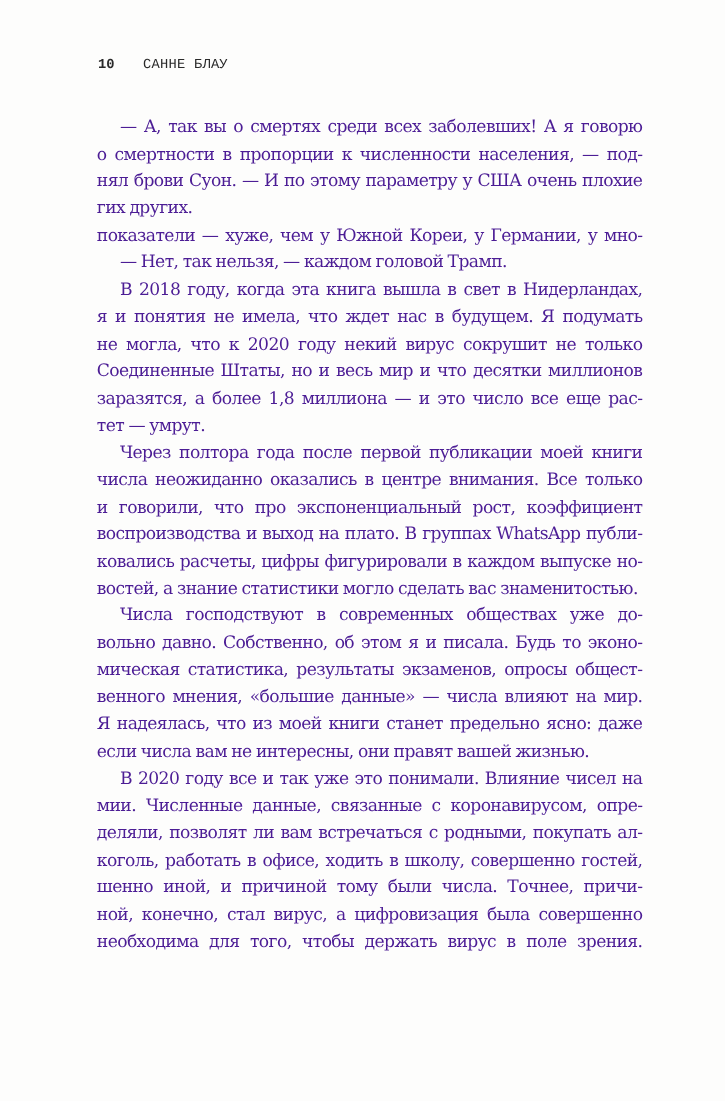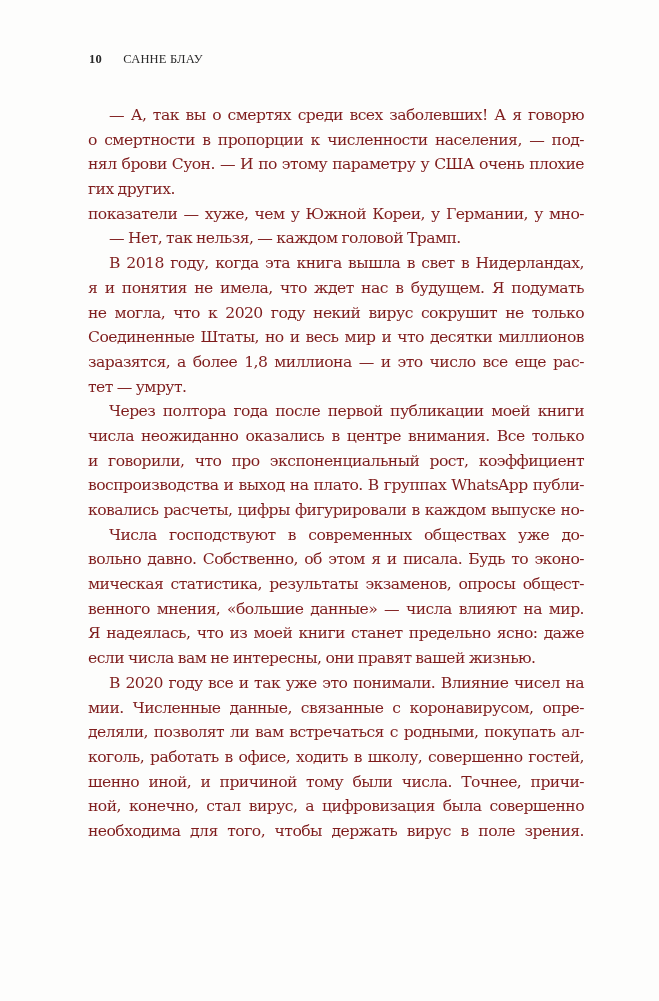--- a/index.html
+++ b/index.html
@@ -2,27 +2,27 @@
 <html><head>
 <meta charset="utf-8">
 <style>
   html, body { margin: 0; padding: 0; }
   body {
     width: 659px; height: 1001px; background: #fdfdfc; overflow: hidden;
     position: relative;
   }
   .header {
     position: absolute; left: 89px; top: 52px;
-    font-family: Liberation Serif, serif; font-size: 12.5px; color: #2a2a2a;
+    font-family: Liberation Mono, monospace; font-size: 12.5px; color: #2a2a2a;
     letter-spacing: 0.2px;
   }
   .header .pnum { font-weight: bold; margin-right: 18px; }
   .body-text {
     position: absolute; left: 88px; top: 103px; width: 496px;
-    font-family: "DejaVu Serif", serif; font-size: 15.6px; color: #7f1d1d;
+    font-family: "DejaVu Serif", serif; font-size: 15.6px; color: #4c1d95;
     line-height: 24.7px;
   }
   .line {
     display: block; white-space: nowrap; height: 24.7px;
     text-align: justify; text-align-last: justify;
     overflow: visible; letter-spacing: -0.55px; word-spacing: -0.5px;
   }
   .line.last { text-align-last: left; }
   .line.indent { padding-left: 21px; }
 </style>
@@ -45,20 +45,21 @@
     <span class="line">я и понятия не имела, что ждет нас в будущем. Я подумать</span>
     <span class="line">не могла, что к 2020 году некий вирус сокрушит не только</span>
     <span class="line">Соединенные Штаты, но и весь мир и что десятки миллионов</span>
     <span class="line">заразятся, а более 1,8 миллиона — и это число все еще рас-</span>
     <span class="line last">тет — умрут.</span>
     <span class="line indent">Через полтора года после первой публикации моей книги</span>
     <span class="line">числа неожиданно оказались в центре внимания. Все только</span>
     <span class="line">и говорили, что про экспоненциальный рост, коэффициент</span>
     <span class="line">воспроизводства и выход на плато. В группах WhatsApp публи-</span>
     <span class="line">ковались расчеты, цифры фигурировали в каждом выпуске но-</span>
+    <span class="line last">востей, а знание статистики могло сделать вас знаменитостью.</span>
     <span class="line indent">Числа господствуют в современных обществах уже до-</span>
     <span class="line">вольно давно. Собственно, об этом я и писала. Будь то эконо-</span>
     <span class="line">мическая статистика, результаты экзаменов, опросы общест-</span>
     <span class="line">венного мнения, «большие данные» — числа влияют на мир.</span>
     <span class="line">Я надеялась, что из моей книги станет предельно ясно: даже</span>
     <span class="line last">если числа вам не интересны, они правят вашей жизнью.</span>
     <span class="line indent">В 2020 году все и так уже это понимали. Влияние чисел на</span>
     <span class="line">мии. Численные данные, связанные с коронавирусом, опре-</span>
     <span class="line">деляли, позволят ли вам встречаться с родными, покупать ал-</span>
     <span class="line">коголь, работать в офисе, ходить в школу, совершенно гостей,</span>

